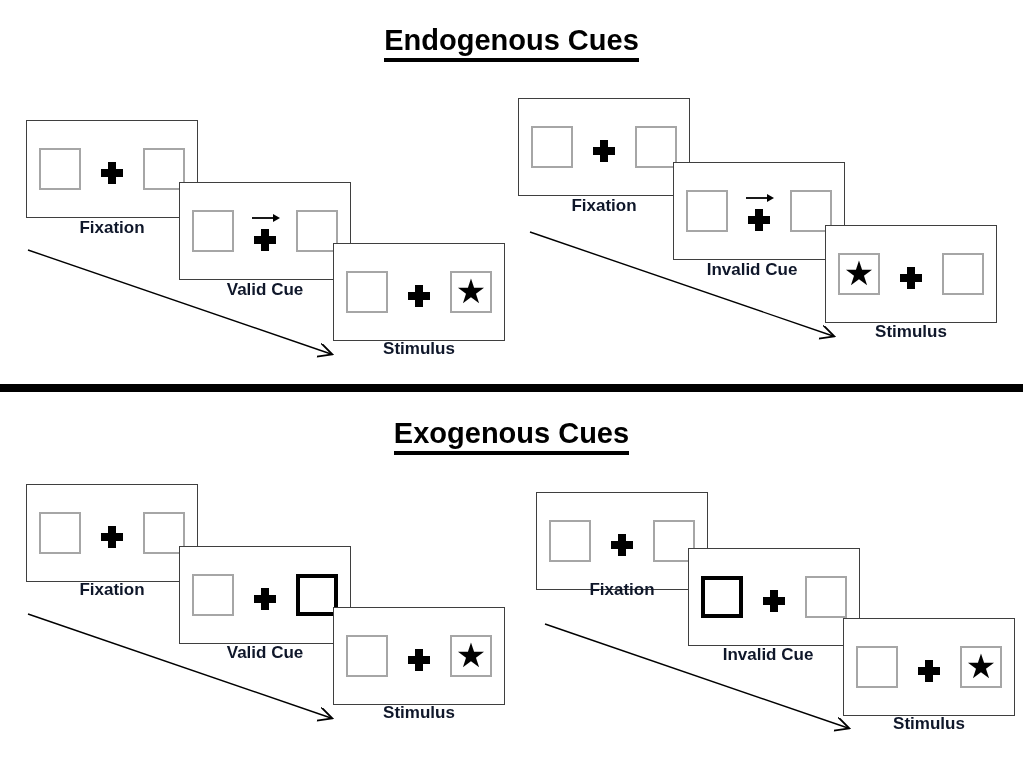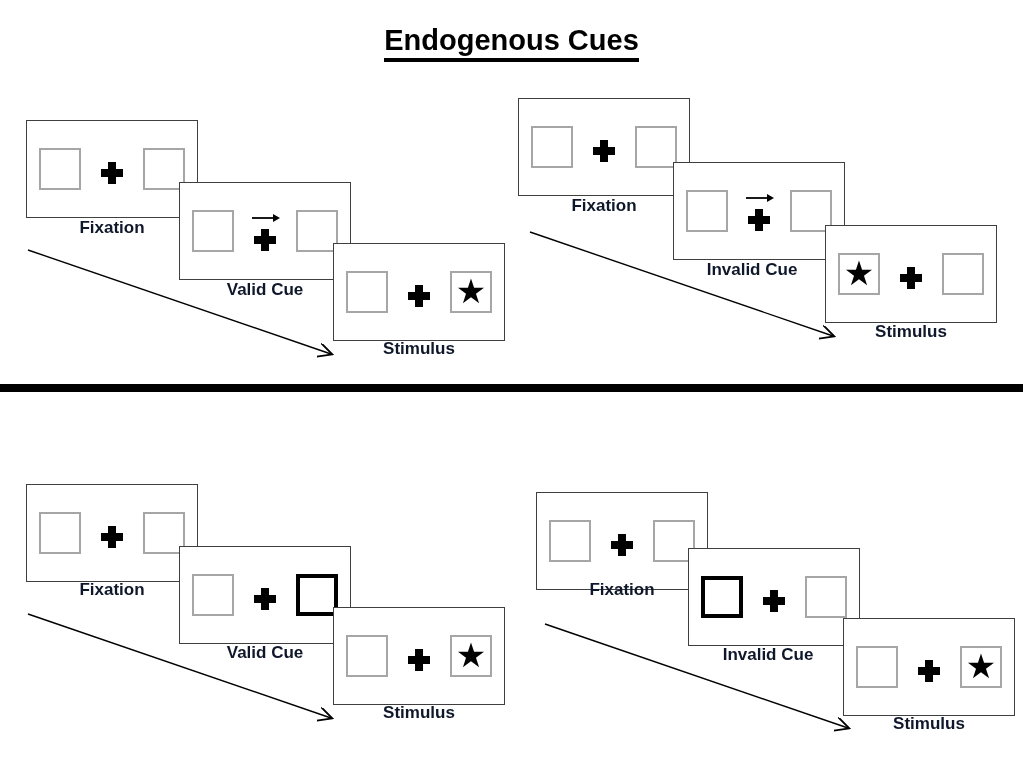--- a/index.html
+++ b/index.html
@@ -266,20 +266,23 @@
       <div class="center-col">
         <div class="plus"></div>
       </div>
       <div class="box"></div>
     </div>
   </div>
   <div class="caption" style="left:825px; top:322px; width:172px;">Stimulus</div>
 
   <div class="section-divider"></div>
 
+  <div class="section-title" id="title-exogenous">
+    <span class="title-text">Exogenous Cues</span>
+  </div>
 
   <div class="time-arrow" style="left:26px; top:610px; width:322px; height:118px;">
     <svg width="322" height="118" viewBox="0 0 322 118">
       <defs>
         <marker id="ah3" markerWidth="11" markerHeight="11" refX="9" refY="5" orient="auto">
           <path d="M0,0 L10,5 L0,10" fill="none" stroke="#000" stroke-width="1.3"></path>
         </marker>
       </defs>
       <line x1="2" y1="4" x2="305" y2="108" stroke="#000" stroke-width="1.4" marker-end="url(#ah3)"></line>
     </svg>

